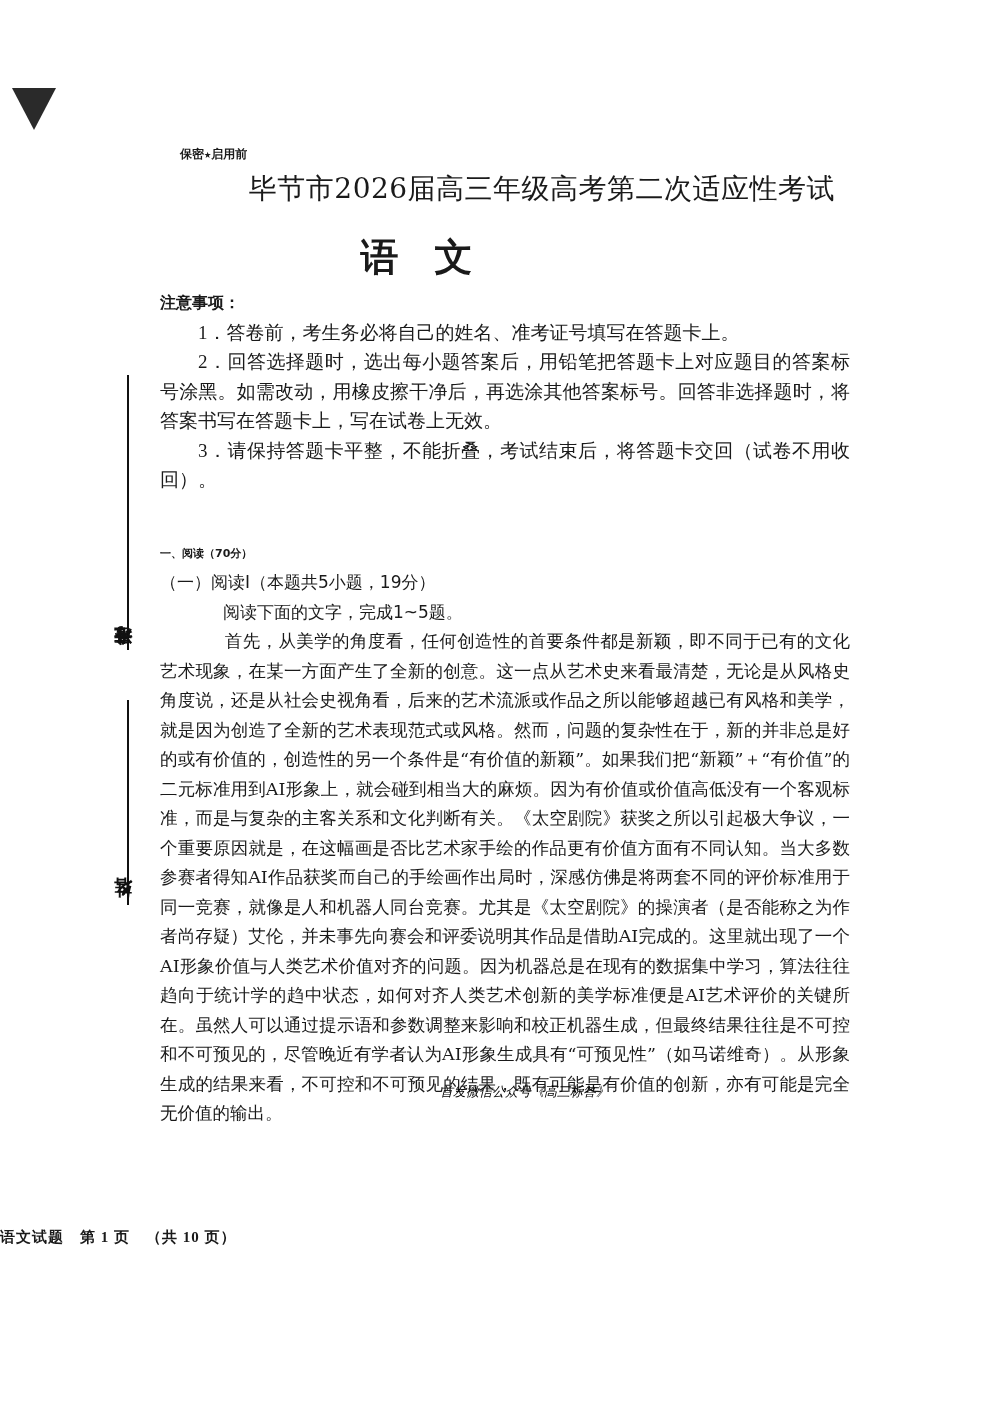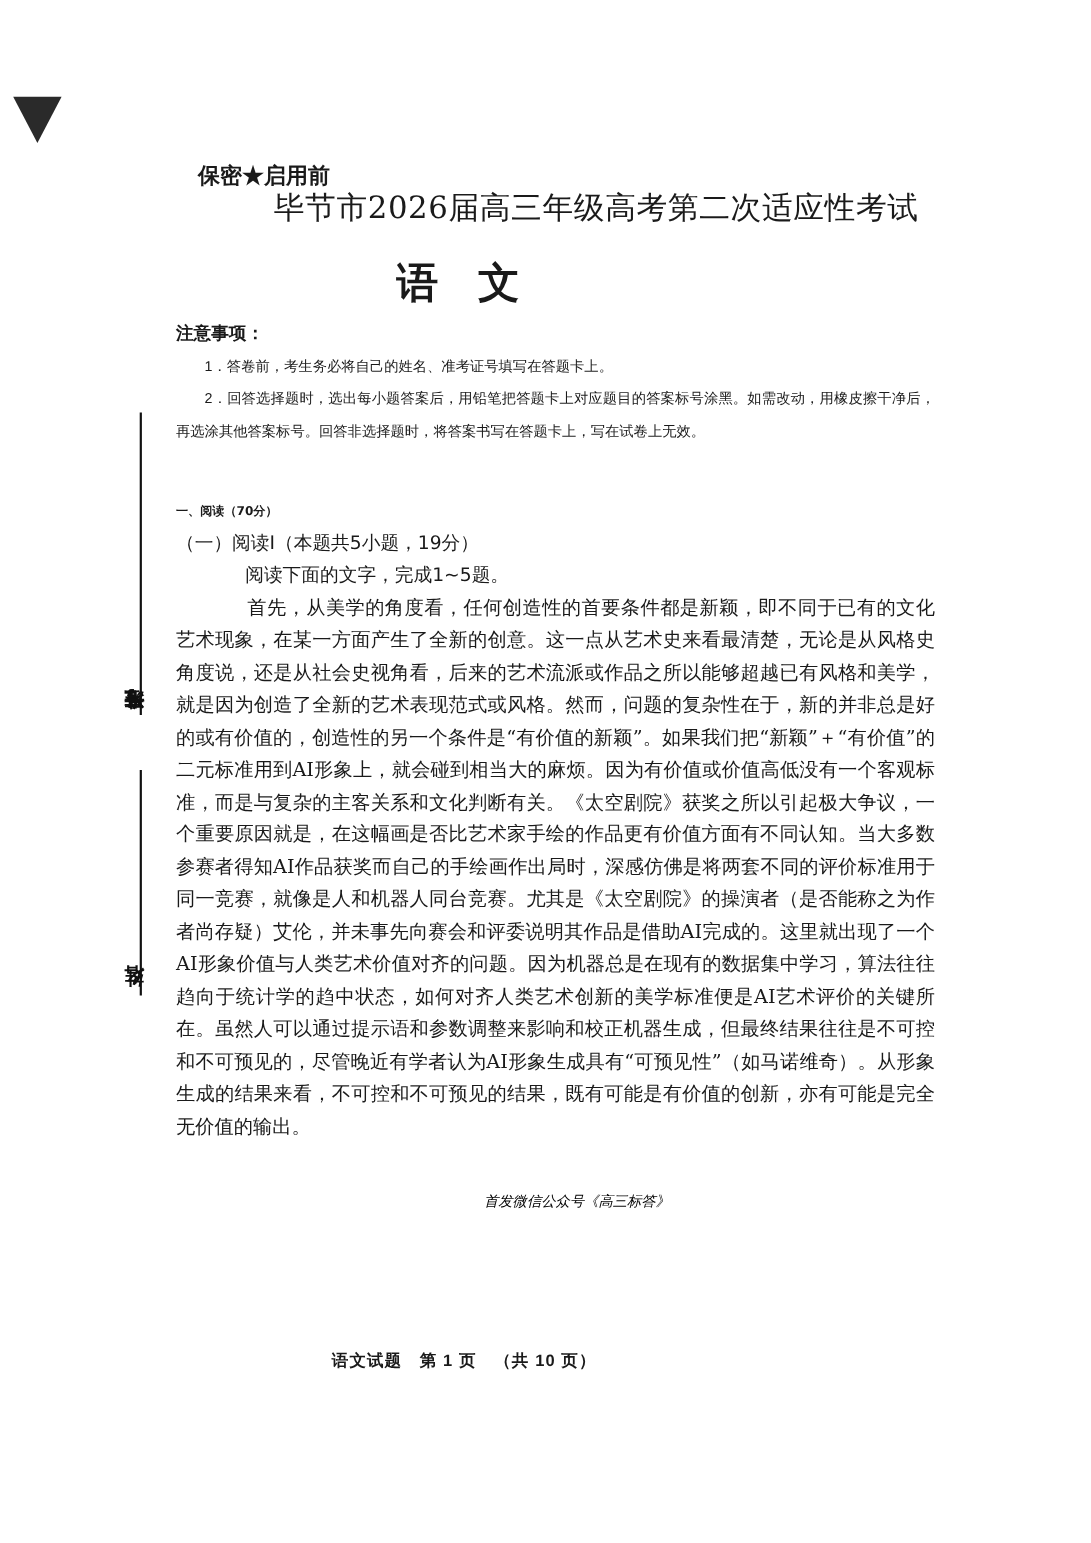--- a/index.html
+++ b/index.html
@@ -16,43 +16,43 @@
     position: absolute; left: 103px; top: 375px; width: 40px; height: 590px;
   }
   .binding .vline { position: absolute; left: 24px; width: 2px; background: #111; }
   .binding .vtext {
     position: absolute; left: 8px; font-family: "DejaVu Sans", sans-serif;
     font-size: 18px; font-weight: bold; writing-mode: vertical-rl; transform: rotate(180deg);
     letter-spacing: 1px; color: #111;
   }
   .secret {
     position: absolute; left: 180px; top: 146px;
-    font-family: Liberation Serif, serif; font-weight: bold; font-size: 20px;
+    font-family: Liberation Mono, monospace; font-weight: bold; font-size: 12px;
   }
   .exam-title {
     position: absolute; left: 0; width: 992px; top: 170px; text-align: center;
     font-size: 28px; letter-spacing: 0.5px; padding-left: 46px;
   }
   .subject {
     position: absolute; left: 0; width: 833px; top: 232px; text-align: center;
     font-size: 38px; font-weight: bold; letter-spacing: 36px; padding-left: 36px; box-sizing: border-box;
   }
   .content {
     position: absolute; left: 160px; top: 288px; width: 690px;
     font-size: 17.5px; line-height: 29.5px;
   }
   .notice-title { font-family: "DejaVu Sans", sans-serif; font-weight: bold; font-size: 16px; }
-  .notice-item { text-indent: 2em; font-family: Liberation Sans, sans-serif; font-size: 13px; text-align: justify; }
+  .notice-item { text-indent: 2em; font-family: Liberation Serif, serif; font-size: 19px; text-align: justify; }
   .sec-head { font-family: "DejaVu Sans", sans-serif; font-weight: bold; font-size: 11px; margin-top: 44px; }
   .subsec-head { font-family: "DejaVu Sans", sans-serif; font-weight: normal; font-size: 17px; }
   .instr { text-indent: 3.7em; font-family: "DejaVu Sans", sans-serif; font-size: 17px; }
   .para { text-indent: 3.7em; text-align: justify; margin: 0; }
   .footer {
-    position: absolute; left: 0; width: 844px; top: 1228px; text-align: center;
-    font-family: Liberation Sans, sans-serif; font-weight: bold; font-size: 15px; letter-spacing: 1px;
+    position: absolute; left: 0; width: 844px; top: 1228px; 
+    font-family: Liberation Serif, serif; font-weight: bold; font-size: 15px; letter-spacing: 1px;
   }
   .watermark {
     position: absolute; left: 440px; top: 1083px; font-size: 13px; color: #000000;
     font-family: "DejaVu Sans", sans-serif;
     font-style: italic;
   }
 </style>
 </head>
 <body>
 
@@ -66,20 +66,21 @@
 </div>
 
 <div class="secret">保密★启用前</div>
 <div class="exam-title">毕节市2026届高三年级高考第二次适应性考试</div>
 <div class="subject">语文</div>
 
 <div class="content">
   <div class="notice-title">注意事项：</div>
   <div class="notice-item">1．答卷前，考生务必将自己的姓名、准考证号填写在答题卡上。</div>
   <div class="notice-item">2．回答选择题时，选出每小题答案后，用铅笔把答题卡上对应题目的答案标号涂黑。如需改动，用橡皮擦干净后，再选涂其他答案标号。回答非选择题时，将答案书写在答题卡上，写在试卷上无效。</div>
+  <div class="notice-item">3．请保持答题卡平整，不能折叠，考试结束后，将答题卡交回（试卷不用收回）。</div>
 
   <div class="sec-head">一、阅读（70分）</div>
   <div class="subsec-head">（一）阅读Ⅰ（本题共5小题，19分）</div>
   <div class="instr">阅读下面的文字，完成1~5题。</div>
   <p class="para">首先，从美学的角度看，任何创造性的首要条件都是新颖，即不同于已有的文化艺术现象，在某一方面产生了全新的创意。这一点从艺术史来看最清楚，无论是从风格史角度说，还是从社会史视角看，后来的艺术流派或作品之所以能够超越已有风格和美学，就是因为创造了全新的艺术表现范式或风格。然而，问题的复杂性在于，新的并非总是好的或有价值的，创造性的另一个条件是“有价值的新颖”。如果我们把“新颖”＋“有价值”的二元标准用到AI形象上，就会碰到相当大的麻烦。因为有价值或价值高低没有一个客观标准，而是与复杂的主客关系和文化判断有关。《太空剧院》获奖之所以引起极大争议，一个重要原因就是，在这幅画是否比艺术家手绘的作品更有价值方面有不同认知。当大多数参赛者得知AI作品获奖而自己的手绘画作出局时，深感仿佛是将两套不同的评价标准用于同一竞赛，就像是人和机器人同台竞赛。尤其是《太空剧院》的操演者（是否能称之为作者尚存疑）艾伦，并未事先向赛会和评委说明其作品是借助AI完成的。这里就出现了一个AI形象价值与人类艺术价值对齐的问题。因为机器总是在现有的数据集中学习，算法往往趋向于统计学的趋中状态，如何对齐人类艺术创新的美学标准便是AI艺术评价的关键所在。虽然人可以通过提示语和参数调整来影响和校正机器生成，但最终结果往往是不可控和不可预见的，尽管晚近有学者认为AI形象生成具有“可预见性”（如马诺维奇）。从形象生成的结果来看，不可控和不可预见的结果，既有可能是有价值的创新，亦有可能是完全无价值的输出。</p>
 </div>
 
 <div class="watermark">首发微信公众号《高三标答》</div>
 
 <div class="footer">语文试题　第 1 页　（共 10 页）</div>

